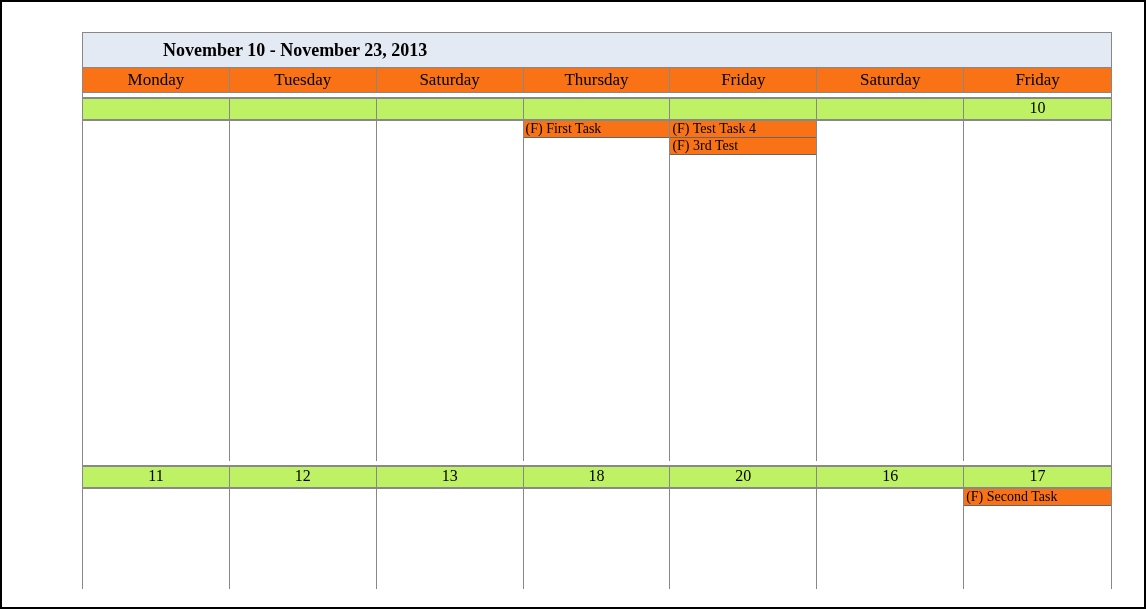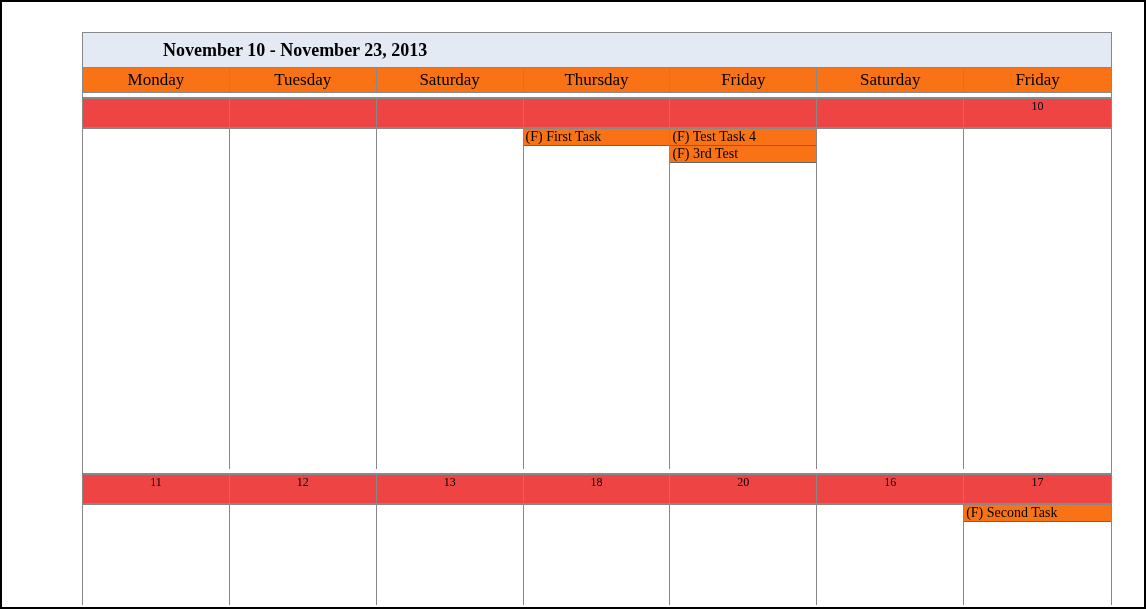--- a/index.html
+++ b/index.html
@@ -54,24 +54,24 @@
       background: #fff;
     }
     .date-row {
       display: grid;
       grid-template-columns: repeat(7, 1fr);
       border-left: 1px solid #888;
       border-right: 1px solid #888;
       border-top: 2px solid #888;
     }
     .date-cell {
-      background: #ef4444;
+      background: #bef264;
       text-align: center;
-      font-size: 12px;
-      height: 28px;
+      font-size: 16px;
+      height: 20px;
       border-right: 1px solid #888;
     }
     .date-cell:last-child { border-right: none; }
     .content-row {
       display: grid;
       grid-template-columns: repeat(7, 1fr);
       border-left: 1px solid #888;
       border-right: 1px solid #888;
       border-top: 2px solid #888;
     }

